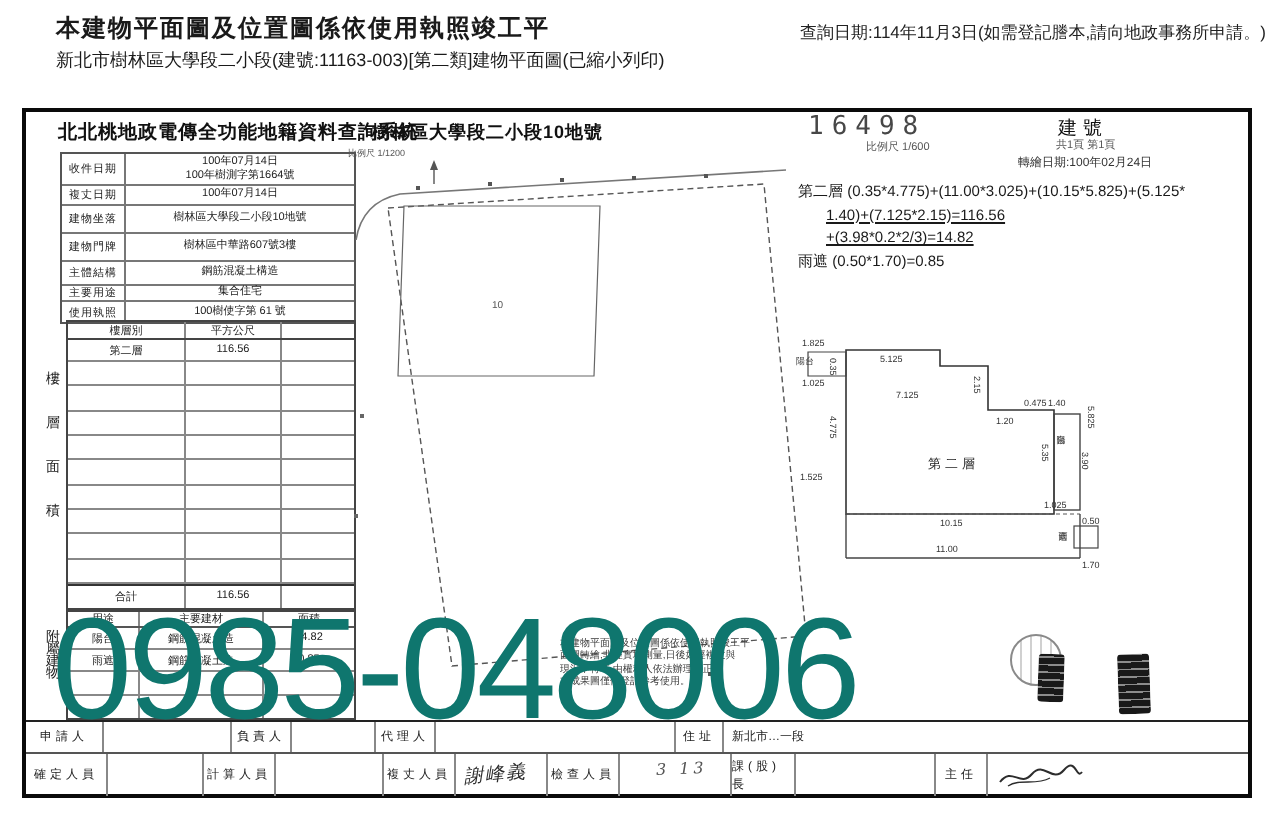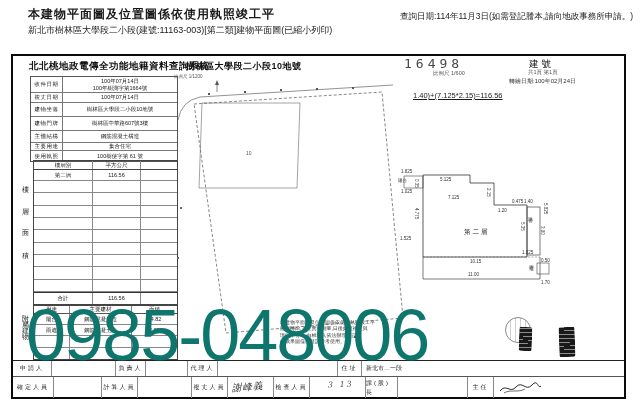--- a/index.html
+++ b/index.html
@@ -112,21 +112,24 @@
 
 <div class="abs doc-title">北北桃地政電傳全功能地籍資料查詢系統</div>
 <div class="abs parcel-title">樹林區大學段二小段10地號</div>
 <div class="abs bno">16498</div>
 <div class="abs bno-label">建號</div>
 <div class="abs scale-line">比例尺 1/600</div>
 <div class="abs sheet-line">共1頁 第1頁</div>
 <div class="abs redraw">轉繪日期:100年02月24日</div>
 
 <div class="abs calc">
+  <div>第二層 (0.35*4.775)+(11.00*3.025)+(10.15*5.825)+(5.125*</div>
   <div class="ind">1.40)+(7.125*2.15)=116.56</div>
+  <div class="ind">+(3.98*0.2*2/3)=14.82</div>
+  <div>雨遮 (0.50*1.70)=0.85</div>
 </div>
 
 <div class="abs info-table">
   <div class="info-row" style="height:16px">
     <div class="info-lab">收件日期</div>
     <div class="info-val">
       <div>100年07月14日</div>
       <div>100年樹測字第1664號</div>
     </div>
   </div>

